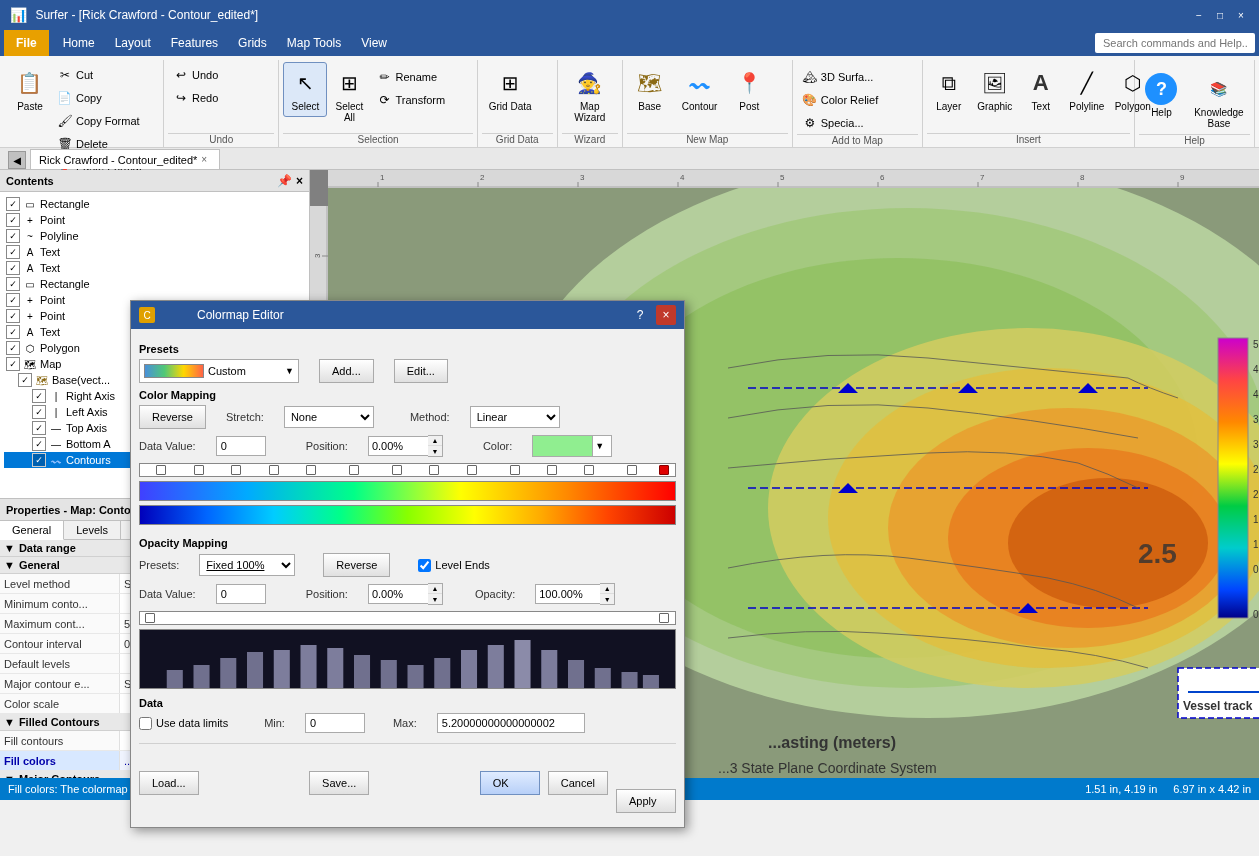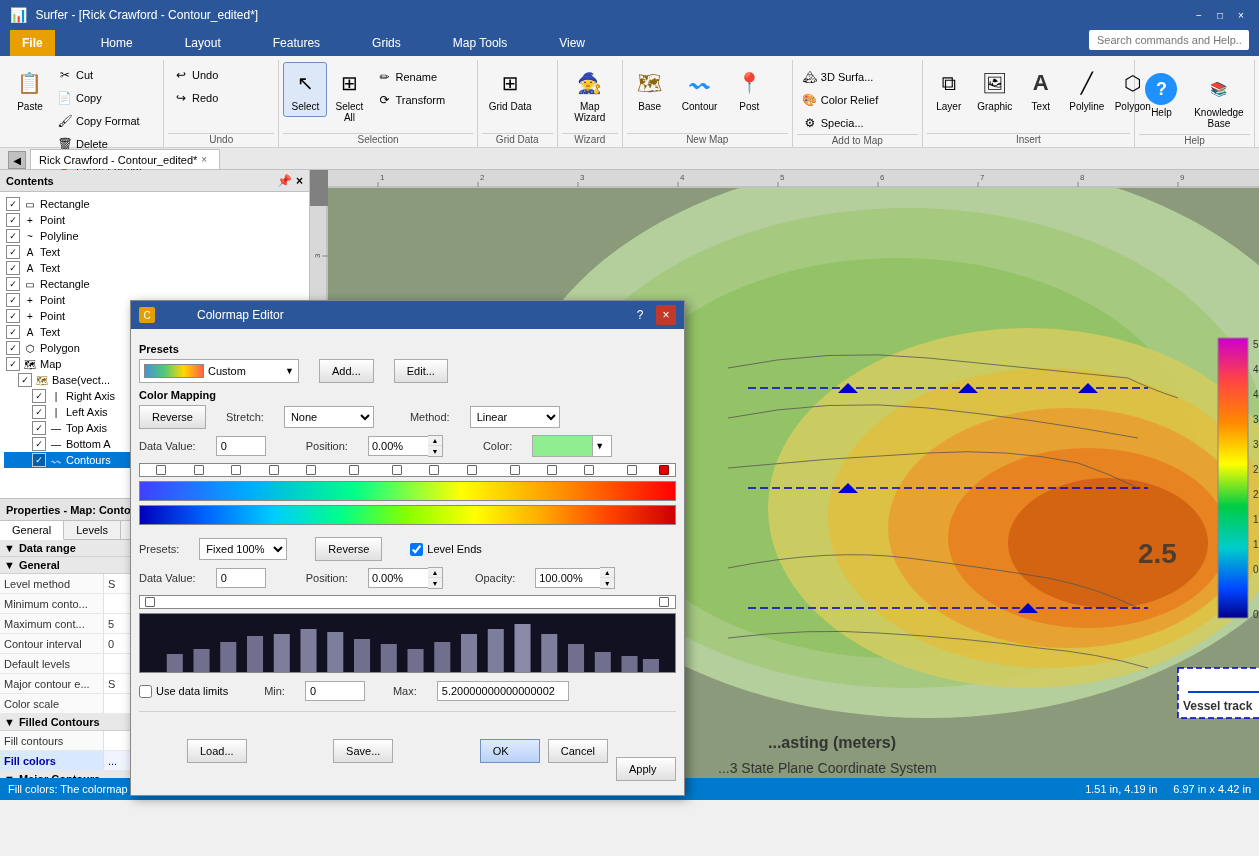--- a/index.html
+++ b/index.html
@@ -17,23 +17,22 @@
     }
     .title-bar .title { flex: 1; text-align: left; }
     .title-bar .win-controls { display: flex; gap: 5px; }
     .win-controls span { width: 16px; height: 16px; display: inline-flex; align-items: center; justify-content: center; font-size: 10px; color: white; cursor: pointer; }
 
     
     .menu-bar {
       background: #2b579a;
       height: 26px;
       display: flex;
-      align-items: flex-start;
-      padding: 0 10px;
-      gap: 32px;
+      align-items: center;
+      padding: 0 4px;
     }
     .menu-bar .file-btn {
       background: #e8a000;
       color: white;
       padding: 2px 12px;
       font-size: 12px;
       font-weight: bold;
       height: 100%;
       display: flex;
       align-items: center;
@@ -196,21 +195,21 @@
       cursor: pointer;
       border-right: 1px solid #c0c0c0;
     }
     .props-tab.active { background: white; border-bottom: 1px solid white; margin-bottom: -1px; }
     .props-row {
       display: flex;
       border-bottom: 1px solid #e8e8e8;
       min-height: 20px;
     }
     .props-key {
-      width: 104px;
+      width: 120px;
       padding: 2px 4px;
       font-size: 11px;
       color: #333;
       background: #fafafa;
       border-right: 1px solid #e0e0e0;
       display: flex;
       align-items: center;
     }
     .props-val {
       flex: 1;
@@ -1009,23 +1008,24 @@
           <div class="control-node" style="left:77%;"></div>
           <div class="control-node" style="left:84%;"></div>
           <div class="control-node" style="left:92%;"></div>
           <div class="control-node" style="left:98%; background:#e00000; border-color:#800;"></div>
         </div>
         <div class="colormap-bar"></div>
         <div class="colormap-gradient" style="background: linear-gradient(to right, #0000bb, #0066ff, #00ccff, #00ff88, #88ff00, #ffff00, #ffaa00, #ff4400, #cc0000);"></div>
       </div>
 
       <div style="margin-top:12px;">
+        <div class="dialog-section-label">Opacity Mapping</div>
         <div class="dialog-row">
           <span class="dlg-label">Presets:</span>
-          <select class="dlg-select" style="width:88px;">
+          <select class="dlg-select" style="width:96px;text-decoration:underline;">
             <option>Fixed 100%</option>
             <option>Linear</option>
           </select>
           <button class="dlg-btn" style="margin-left:8px;">Reverse</button>
           <label class="dlg-checkbox" style="margin-left:8px;">
             <input type="checkbox" checked="" style="">
             <span>Level Ends</span>
           </label>
         </div>
         <div class="dialog-row">
@@ -1077,34 +1077,35 @@
               <rect x="80%" y="30" width="3%" height="28" fill="#8888aa" opacity="0.8"></rect>
               <rect x="85%" y="38" width="3%" height="20" fill="#8888aa" opacity="0.8"></rect>
               <rect x="90%" y="42" width="3%" height="16" fill="#8888aa" opacity="0.8"></rect>
               <rect x="94%" y="45" width="3%" height="13" fill="#8888aa" opacity="0.8"></rect>
             </svg>
           </div>
         </div>
       </div>
 
       <div style="margin-top:8px;">
+        <div class="dialog-section-label">Data</div>
         <div class="dialog-row">
           <label class="dlg-checkbox">
             <input type="checkbox" style="">
             <span>Use data limits</span>
           </label>
           <span class="dlg-label" style="margin-left:16px;">Min:</span>
           <input class="dlg-input" style="width: 60px;" value="0">
           <span class="dlg-label" style="margin-left:8px;">Max:</span>
-          <input class="dlg-input" style="width: 132px;" value="5.20000000000000002">
+          <input class="dlg-input" style="width: 148px;" value="5.20000000000000002">
         </div>
       </div>
 
       <div class="dialog-row" style="margin-top:10px; justify-content:flex-end; gap:8px; border-top:1px solid #d0d0d0; padding-top:8px;">
-        <button class="dlg-btn" style="margin-right:auto;margin-left:48px;">Load...</button>
+        <button class="dlg-btn" style="margin-right:auto;">Load...</button>
         <button class="dlg-btn" style="margin-right:auto;">Save...</button>
         <button class="dlg-btn primary" style="min-width:60px;">OK</button>
         <button class="dlg-btn" style="min-width:60px;">Cancel</button>
         <button class="dlg-btn" style="min-width:60px;margin-top:37px;">Apply</button>
       </div>
     </div>
   </div>
 </div>
 
 </body></html>

